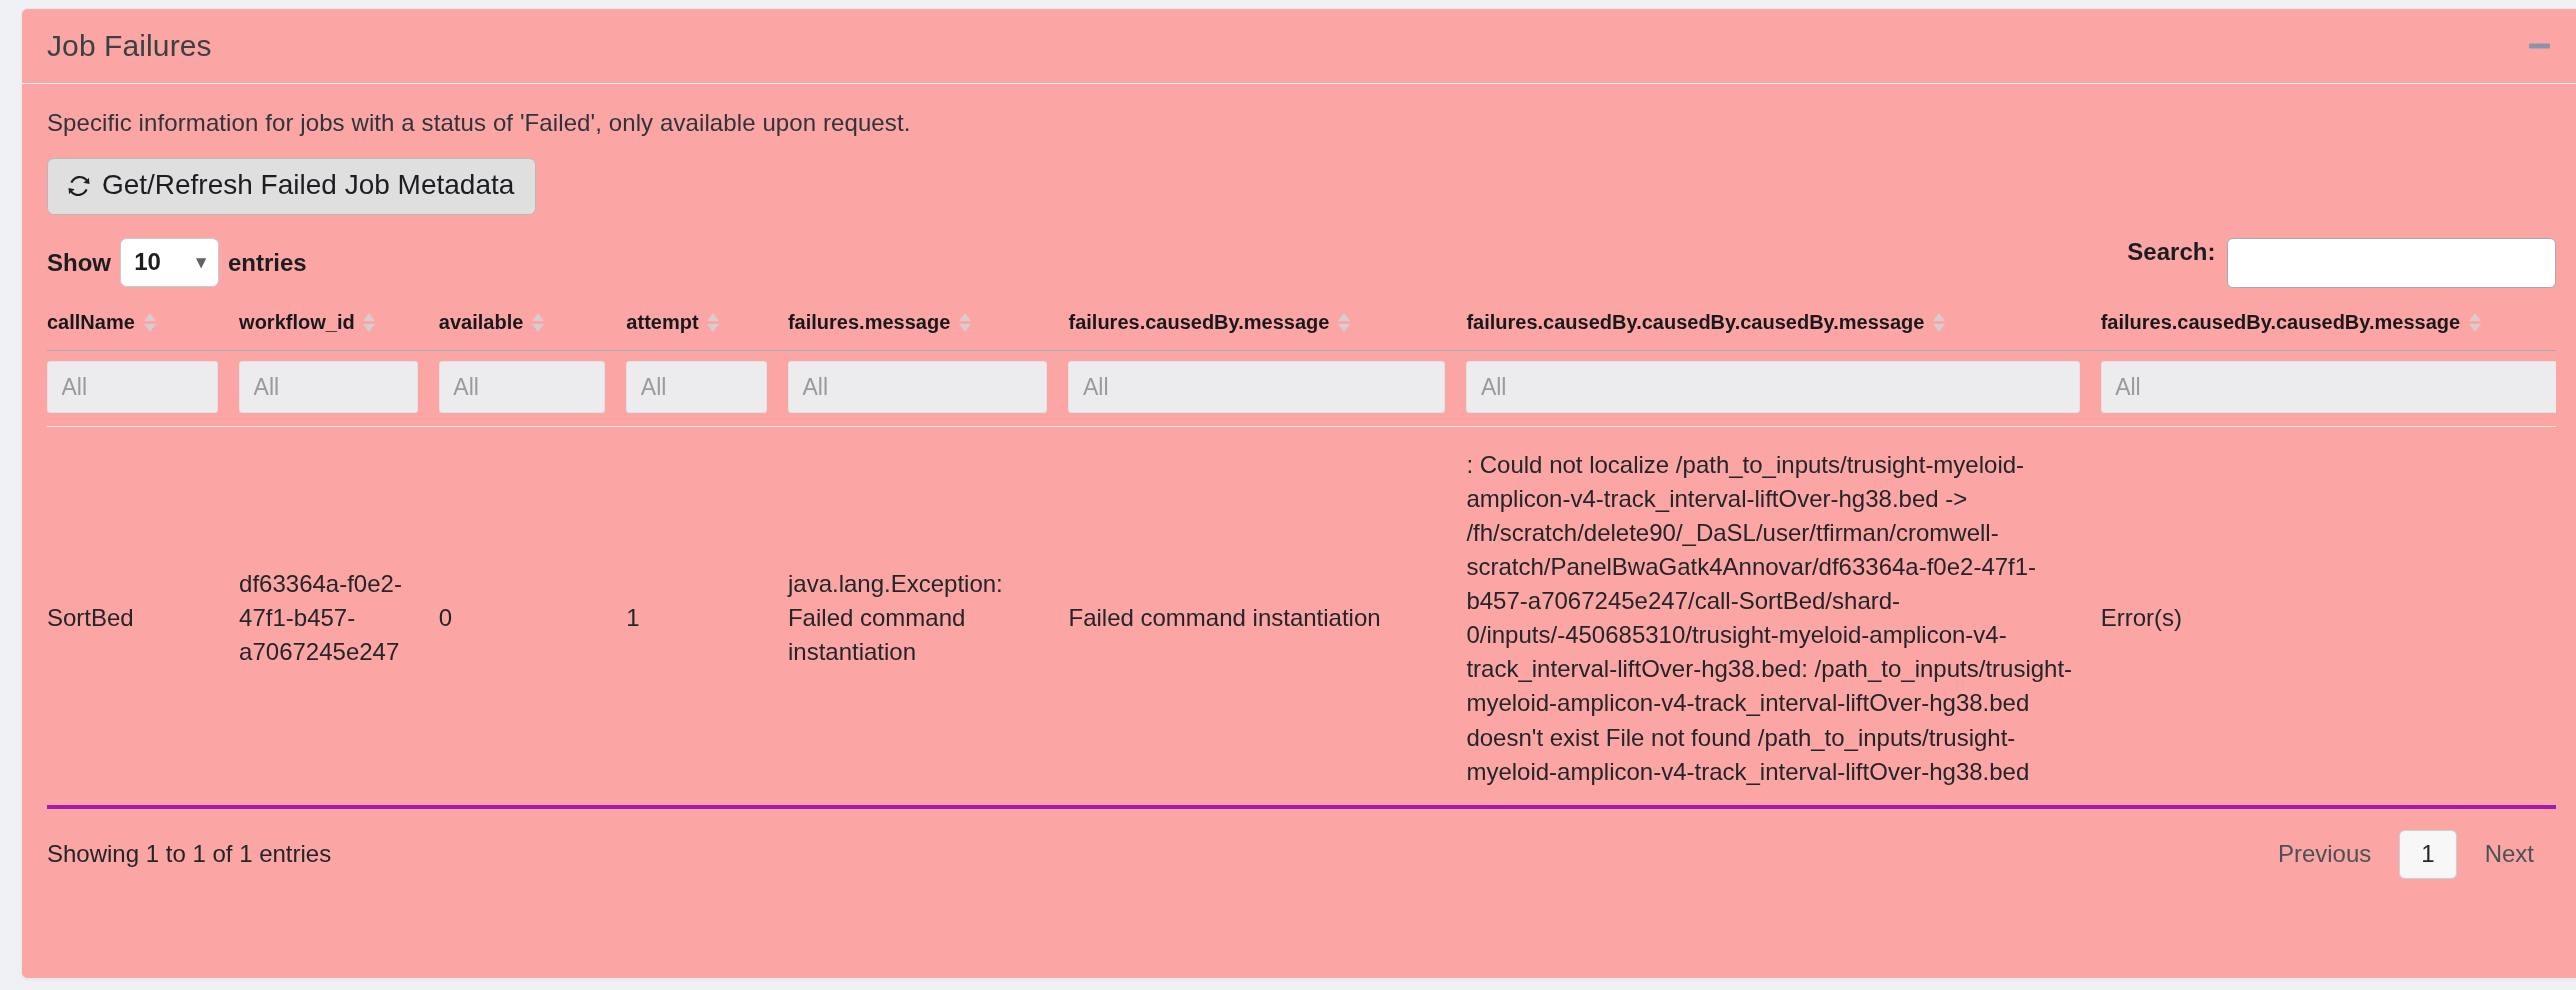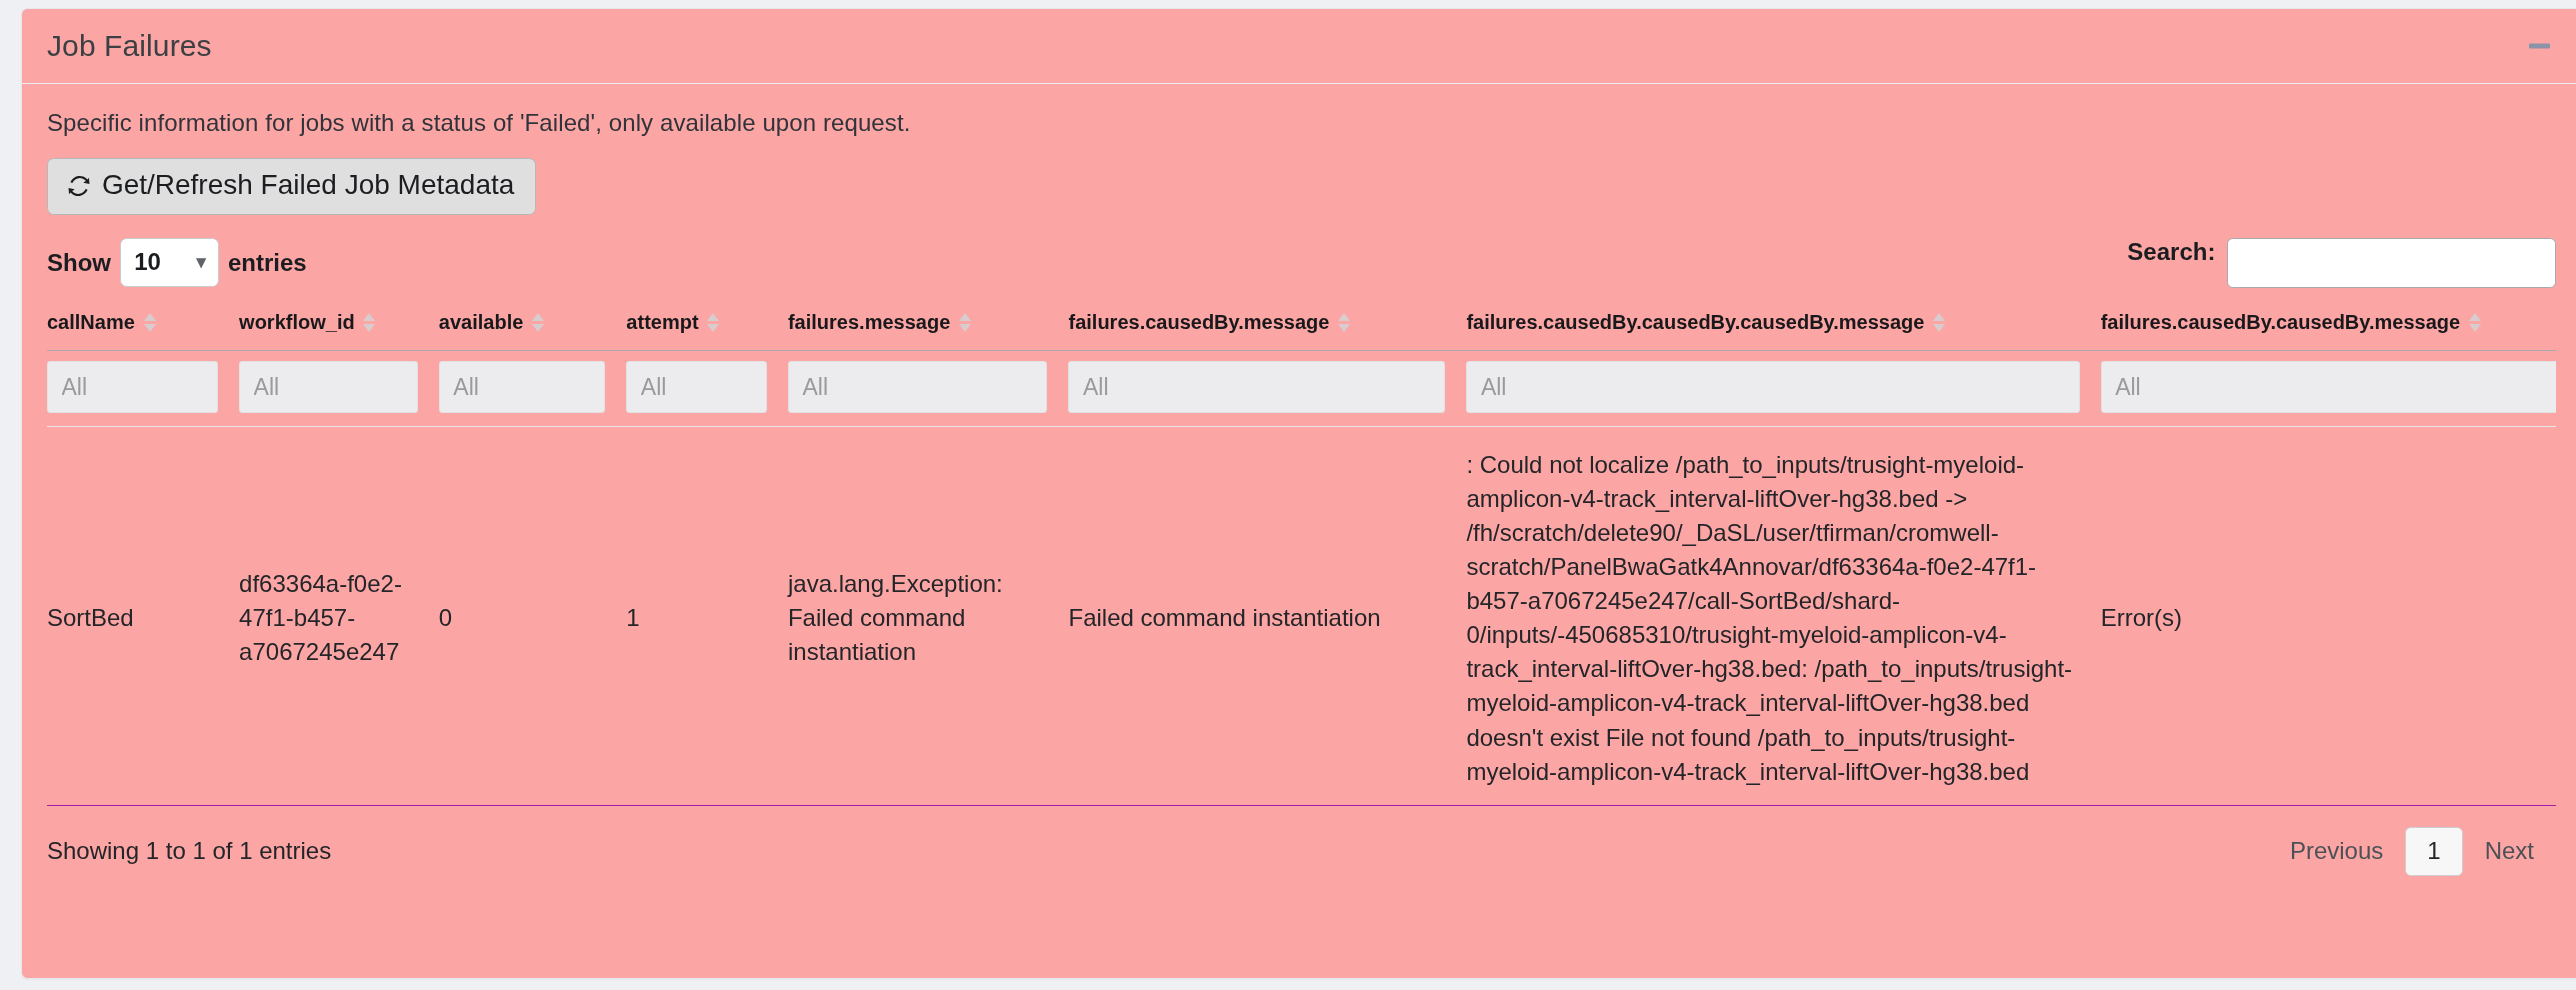--- a/index.html
+++ b/index.html
@@ -209,33 +209,33 @@
   input.col-filter::placeholder { color: #9a9a9e; }
 
   tbody.body-rows td {
     padding: 21px 21px 16px 0;
     vertical-align: middle;
     color: #232528;
     font-size: 24px;
     line-height: 1.42;
     word-break: break-word;
     overflow-wrap: anywhere;
-    border-bottom: 1px solid #a21caf;
+    border-bottom: 4px solid #a21caf;
   }
 
   
   .table-footer {
     display: flex;
     align-items: center;
     justify-content: space-between;
     padding: 21px 0 25px 0;
     font-size: 24px;
     color: #232528;
   }
-  .paginate { display: flex; align-items: flex-start; gap: 0; }
+  .paginate { display: flex; align-items: flex-start; gap: 6px; }
   .page-btn {
     font-size: 24px;
     color: #4c5156;
     padding: 10.6px 21px;
     border: 1px solid transparent;
     border-radius: 5.8px;
     background: transparent;
     cursor: pointer;
     font-family: "Liberation Sans", sans-serif;
     line-height: 1.1;

